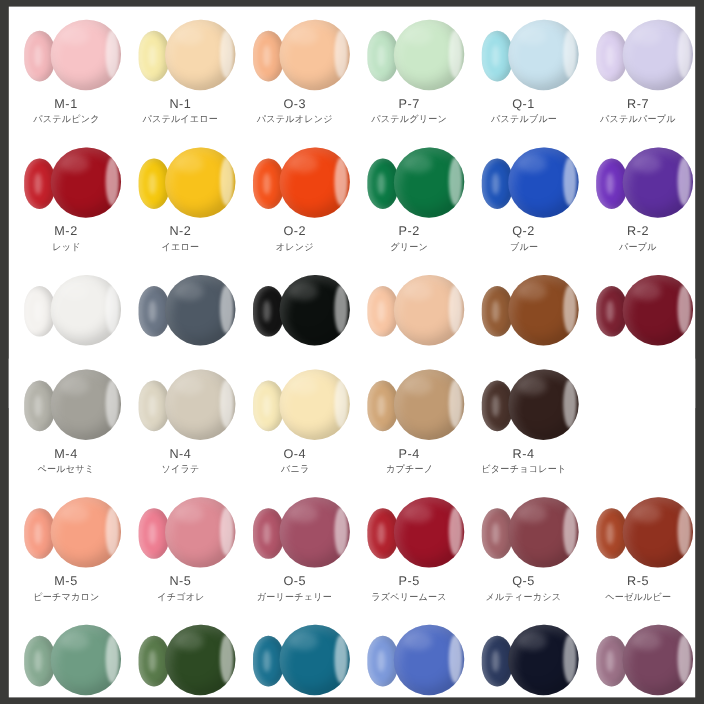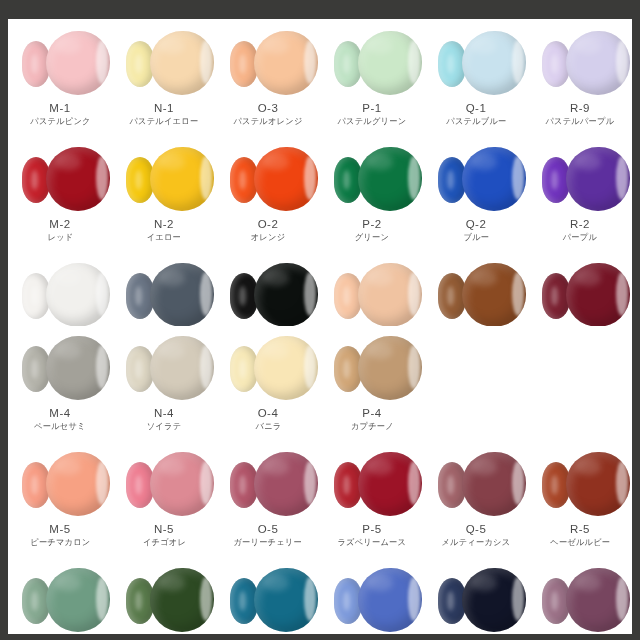--- a/index.html
+++ b/index.html
@@ -9,21 +9,21 @@
     font-family:"Liberation Sans","DejaVu Sans",sans-serif;
   }
   #page{position:relative;width:640px;height:640px;background:#3a3a38;}
 
   
   .panel{
     position:absolute;left:8px;right:8px;
     background:#ffffff;
     overflow:hidden;
   }
-  #panel-top{top:19px;height:365px;}
+  #panel-top{top:6px;height:365px;}
   #panel-bottom{top:326px;height:308px;}
 
   .rowgrid{
     position:absolute;left:0;right:0;
     display:grid;
     grid-template-columns:repeat(6,1fr);
   }
   .cell{
     position:relative;
     display:flex;flex-direction:column;align-items:center;
@@ -118,37 +118,37 @@
             <div class="drop" style="background: rgb(248, 196, 155);"></div>
           </div>
           <div class="code">O-3</div>
           <div class="jp">パステルオレンジ</div>
         </div>
         <div class="cell">
           <div class="swatch">
             <div class="nail" style="background: rgb(191, 227, 197);"></div>
             <div class="drop" style="background: rgb(203, 232, 200);"></div>
           </div>
-          <div class="code">P-1</div>
+          <div class="code">P-7</div>
           <div class="jp">パステルグリーン</div>
         </div>
         <div class="cell">
           <div class="swatch">
             <div class="nail" style="background: rgb(159, 223, 232);"></div>
             <div class="drop" style="background: rgb(200, 226, 238);"></div>
           </div>
           <div class="code">Q-1</div>
           <div class="jp">パステルブルー</div>
         </div>
         <div class="cell">
           <div class="swatch">
             <div class="nail" style="background: rgb(220, 208, 239);"></div>
             <div class="drop" style="background: rgb(212, 207, 236);"></div>
           </div>
-          <div class="code">R-9</div>
+          <div class="code">R-7</div>
           <div class="jp">パステルパープル</div>
         </div>
       </div>
     <div class="rowgrid" id="grid-r2" style="top:122px;">
         <div class="cell">
           <div class="swatch">
             <div class="nail" style="background: rgb(196, 33, 43);"></div>
             <div class="drop" style="background: rgb(162, 16, 29);"></div>
           </div>
           <div class="code">M-2</div>
@@ -262,20 +262,28 @@
           <div class="jp">バニラ</div>
         </div>
         <div class="cell">
           <div class="swatch">
             <div class="nail" style="background: rgb(209, 166, 119);"></div>
             <div class="drop" style="background: rgb(192, 154, 114);"></div>
           </div>
           <div class="code">P-4</div>
           <div class="jp">カプチーノ</div>
         </div>
+        <div class="cell">
+          <div class="swatch">
+            <div class="nail" style="background: rgb(74, 51, 44);"></div>
+            <div class="drop" style="background: rgb(51, 32, 28);"></div>
+          </div>
+          <div class="code">R-4</div>
+          <div class="jp">ビターチョコレート</div>
+        </div>
       </div>
     <div class="rowgrid" id="grid-r5" style="top:120px;">
         <div class="cell">
           <div class="swatch">
             <div class="nail" style="background: rgb(247, 157, 133);"></div>
             <div class="drop" style="background: rgb(247, 161, 131);"></div>
           </div>
           <div class="code">M-5</div>
           <div class="jp">ピーチマカロン</div>
         </div>

